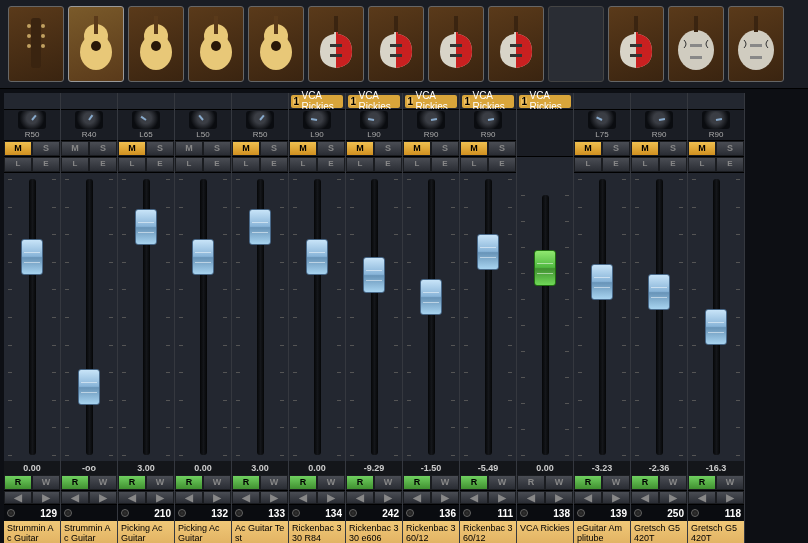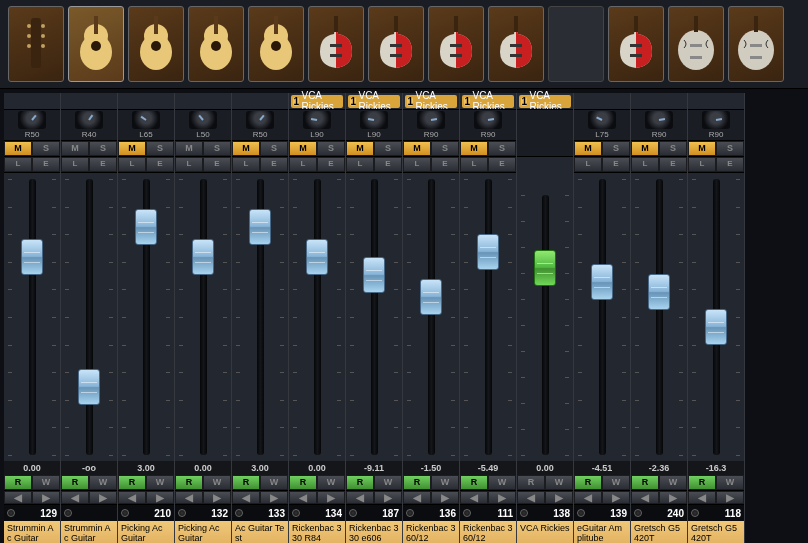--- a/index.html
+++ b/index.html
@@ -564,32 +564,32 @@
           <span style="top:80%;right:0"></span>
           <span style="top:90%;left:0"></span>
           <span style="top:90%;right:0"></span>
           <span style="top:100%;left:0"></span>
           <span style="top:100%;right:0"></span>
         </div>
       <div class="fader-track">
         <div class="fader-cap blue" style="top:78px"></div>
       </div>
     </div>
-    <div class="db-val">-9.11</div>
-    <div class="btns">
-      <div class="btn r on">R</div>
-      <div class="btn">W</div>
-    </div>
-    <div class="arrow-row btns">
-      <div class="btn">◀</div>
-      <div class="btn">▶</div>
-    </div>
-    <div class="num-row">
-      <div class="dot"></div>
-      <div class="ch-num">187</div>
+    <div class="db-val">-9.29</div>
+    <div class="btns">
+      <div class="btn r on">R</div>
+      <div class="btn">W</div>
+    </div>
+    <div class="arrow-row btns">
+      <div class="btn">◀</div>
+      <div class="btn">▶</div>
+    </div>
+    <div class="num-row">
+      <div class="dot"></div>
+      <div class="ch-num">242</div>
     </div>
     <div class="name">Rickenbac 330 e606</div>
   </div>
     <div class="channel">
     <div class="vca-row">
         <div class="vca-tag">
           <span class="num">1</span>
           <span>VCA Rickies</span>
         </div>
       </div>
@@ -808,21 +808,21 @@
           <span style="top:80%;right:0"></span>
           <span style="top:90%;left:0"></span>
           <span style="top:90%;right:0"></span>
           <span style="top:100%;left:0"></span>
           <span style="top:100%;right:0"></span>
         </div>
       <div class="fader-track">
         <div class="fader-cap blue" style="top:85px"></div>
       </div>
     </div>
-    <div class="db-val">-4.51</div>
+    <div class="db-val">-3.23</div>
     <div class="btns">
       <div class="btn r on">R</div>
       <div class="btn">W</div>
     </div>
     <div class="arrow-row btns">
       <div class="btn">◀</div>
       <div class="btn">▶</div>
     </div>
     <div class="num-row">
       <div class="dot"></div>
@@ -879,21 +879,21 @@
     <div class="btns">
       <div class="btn r on">R</div>
       <div class="btn">W</div>
     </div>
     <div class="arrow-row btns">
       <div class="btn">◀</div>
       <div class="btn">▶</div>
     </div>
     <div class="num-row">
       <div class="dot"></div>
-      <div class="ch-num">240</div>
+      <div class="ch-num">250</div>
     </div>
     <div class="name">Gretsch G5420T</div>
   </div>
     <div class="channel">
     <div class="vca-row"></div>
     <div class="knob-row">
       <div class="knob">
           <style>.channel:nth-child(13) .knob::after{transform:translateX(-50%) rotate(80deg)}</style>
         </div>
       <div class="pan-val">R90</div>

